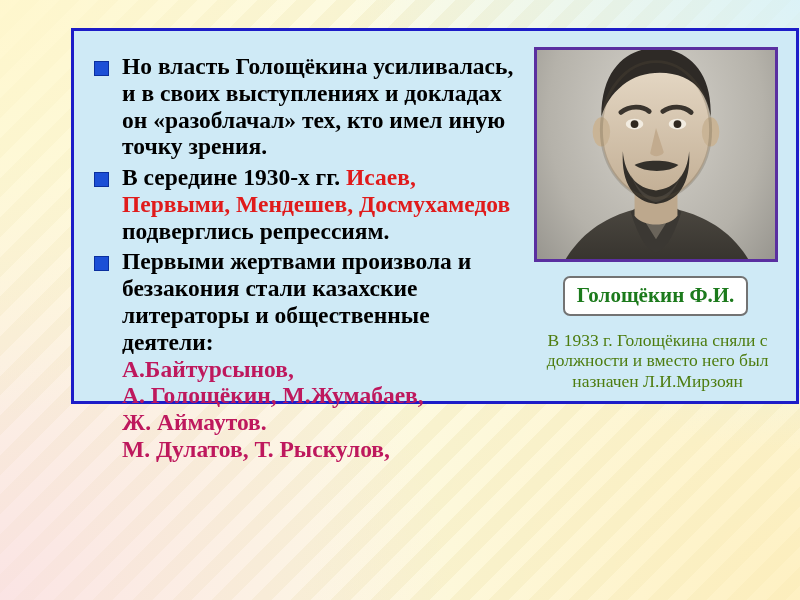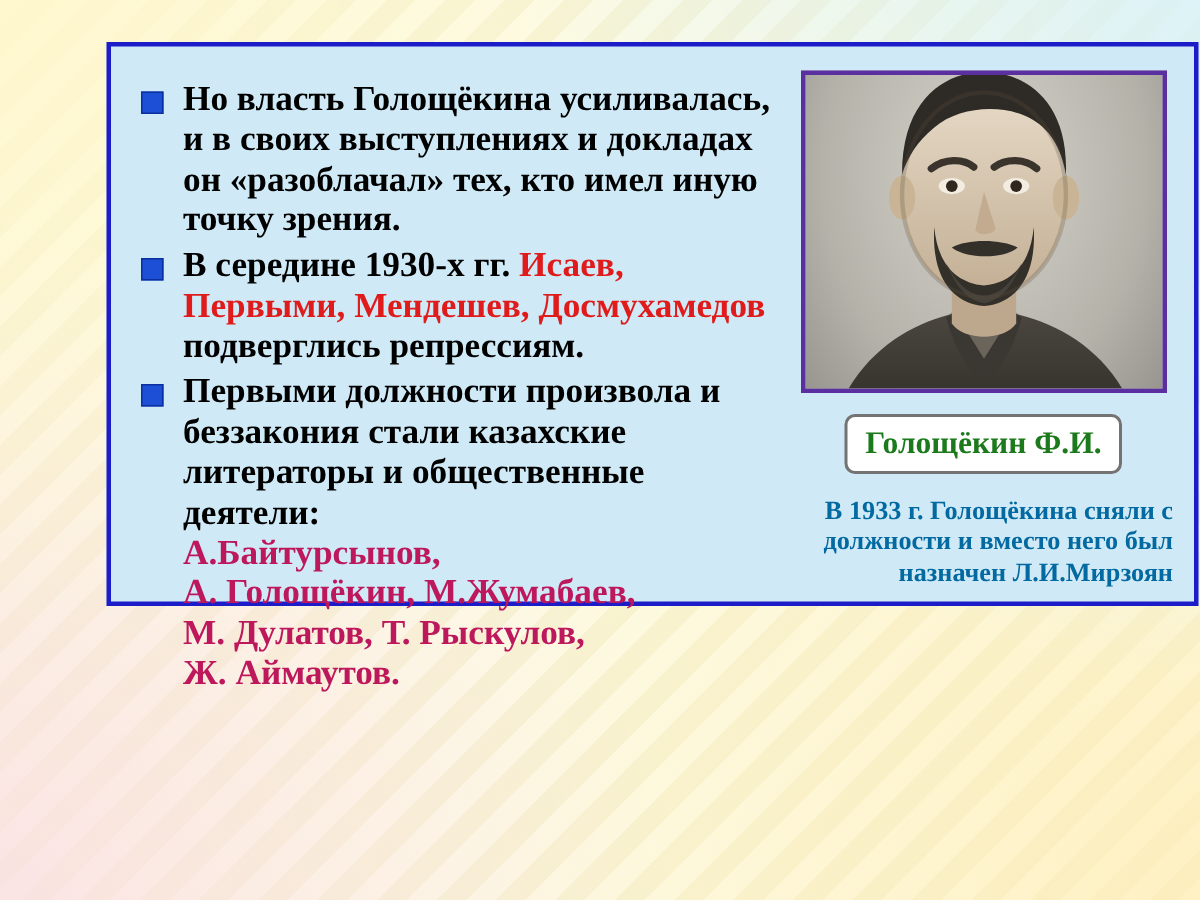--- a/index.html
+++ b/index.html
@@ -116,23 +116,23 @@
     padding: 5px 12px 6px 12px;
     font-size: 21px;
     font-weight: bold;
     color: #1c7a1c;
     white-space: nowrap;
   }
   #caption-note {
     margin-top: 14px;
     font-size: 17.5px;
     line-height: 1.17;
-    font-weight: bold;
-    color: #0369a1;
-    text-align: right;
+    font-weight: normal;
+    color: #4d7c0f;
+    text-align: center;
     width: 100%;
     padding-left: 4px;
     box-sizing: border-box;
   }
 </style>
 </head>
 <body>
 
 <div id="slide">
 
@@ -146,25 +146,25 @@
           <span>Но власть Голощёкина усиливалась, и в своих выступлениях и докладах он «разоблачал» тех, кто имел иную точку зрения.</span>
         </li>
 
         <li>
           <span class="sq"></span>
           <span>В середине 1930-х гг. </span><span class="red">Исаев, Первыми, Мендешев, Досмухамедов</span><span> подверглись репрессиям.</span>
         </li>
 
         <li>
           <span class="sq"></span>
-          <span>Первыми должности произвола и беззакония стали казахские литераторы и общественные деятели:</span>
+          <span>Первыми жертвами произвола и беззакония стали казахские литераторы и общественные деятели:</span>
           <span class="sub-red">А.Байтурсынов,</span>
           <span class="sub-red">А. Голощёкин, М.Жумабаев,</span>
+          <span class="sub-red">Ж. Аймаутов.</span>
           <span class="sub-red">М. Дулатов, Т. Рыскулов,</span>
-          <span class="sub-red">Ж. Аймаутов.</span>
         </li>
 
       </ul>
     </div>
 
     <div id="right-col">
 
       <div id="portrait-frame">
         <svg viewBox="0 0 244 330" preserveAspectRatio="xMidYMid slice">
           <defs>

